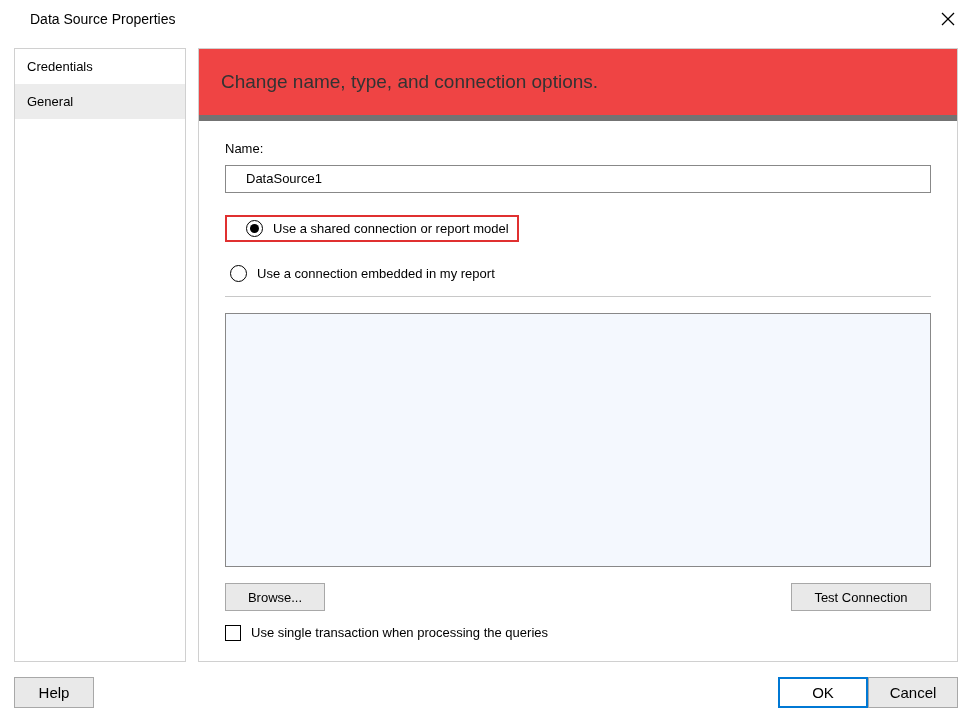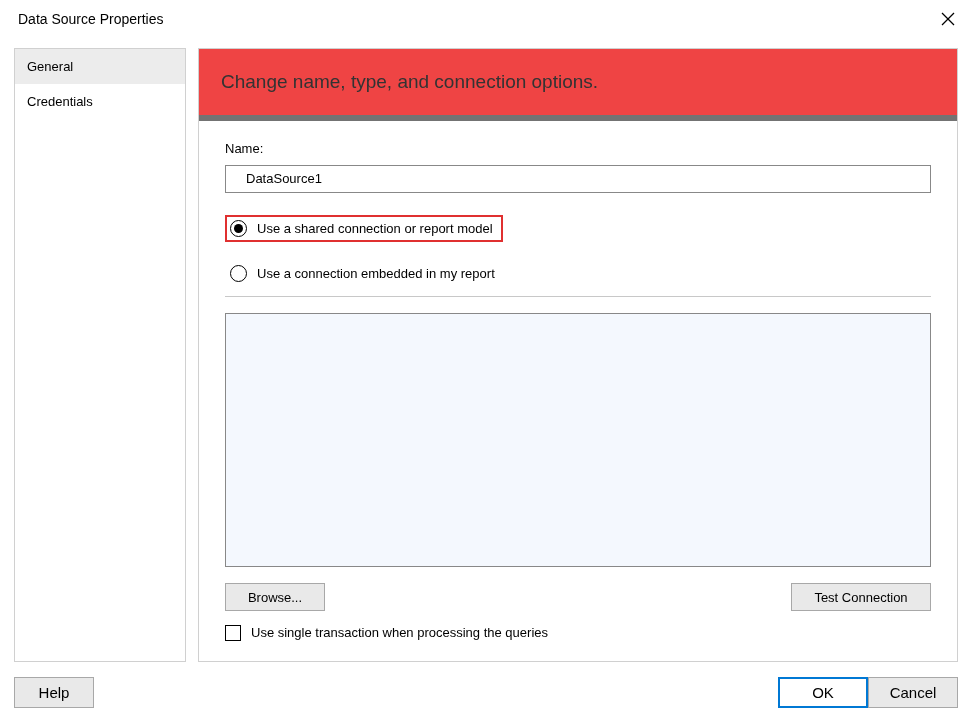--- a/index.html
+++ b/index.html
@@ -14,21 +14,21 @@
       width: 972px;
       height: 722px;
       position: relative;
       color: #000;
     }
     .title-bar {
       height: 38px;
       display: flex;
       align-items: center;
       justify-content: space-between;
-      padding: 0 10px 0 18px;
+      padding: 0 10px 0 30px;
     }
     .title-text {
       font-size: 14px;
     }
     .close-btn {
       cursor: pointer;
       width: 28px;
       height: 28px;
       display: flex;
       align-items: center;
@@ -94,21 +94,21 @@
       height: 28px;
       outline: none;
     }
     .radio-group {
       margin-top: 20px;
     }
     .radio-row-highlight {
       border: 2px solid #e03030;
       display: inline-flex;
       align-items: center;
-      padding: 3px 8px 3px 3px;
+      padding: 3px 8px 3px 19px;
       margin-bottom: 20px;
     }
     .radio-row {
       display: inline-flex;
       align-items: center;
       padding: 3px 8px 3px 5px;
     }
     .radio-btn {
       width: 17px;
       height: 17px;
@@ -208,25 +208,25 @@
   <div class="close-btn">
     <svg viewBox="0 0 14 14">
       <line x1="1" y1="1" x2="13" y2="13" stroke="#000" stroke-width="1.2"></line>
       <line x1="13" y1="1" x2="1" y2="13" stroke="#000" stroke-width="1.2"></line>
     </svg>
   </div>
 </div>
 
 <div class="main-area">
   <div class="sidebar">
+    <div class="sidebar-item">
+      <span>Credentials</span>
+    </div>
     <div class="sidebar-item selected">
       <span>General</span>
-    </div>
-    <div class="sidebar-item">
-      <span>Credentials</span>
     </div>
   </div>
 
   <div class="content-panel">
     <div class="panel-header">Change name, type, and connection options.</div>
     <div class="panel-body">
       <div class="field-label">Name:</div>
       <input type="text" class="text-input" value="DataSource1" style="">
 
       <div class="radio-group">

